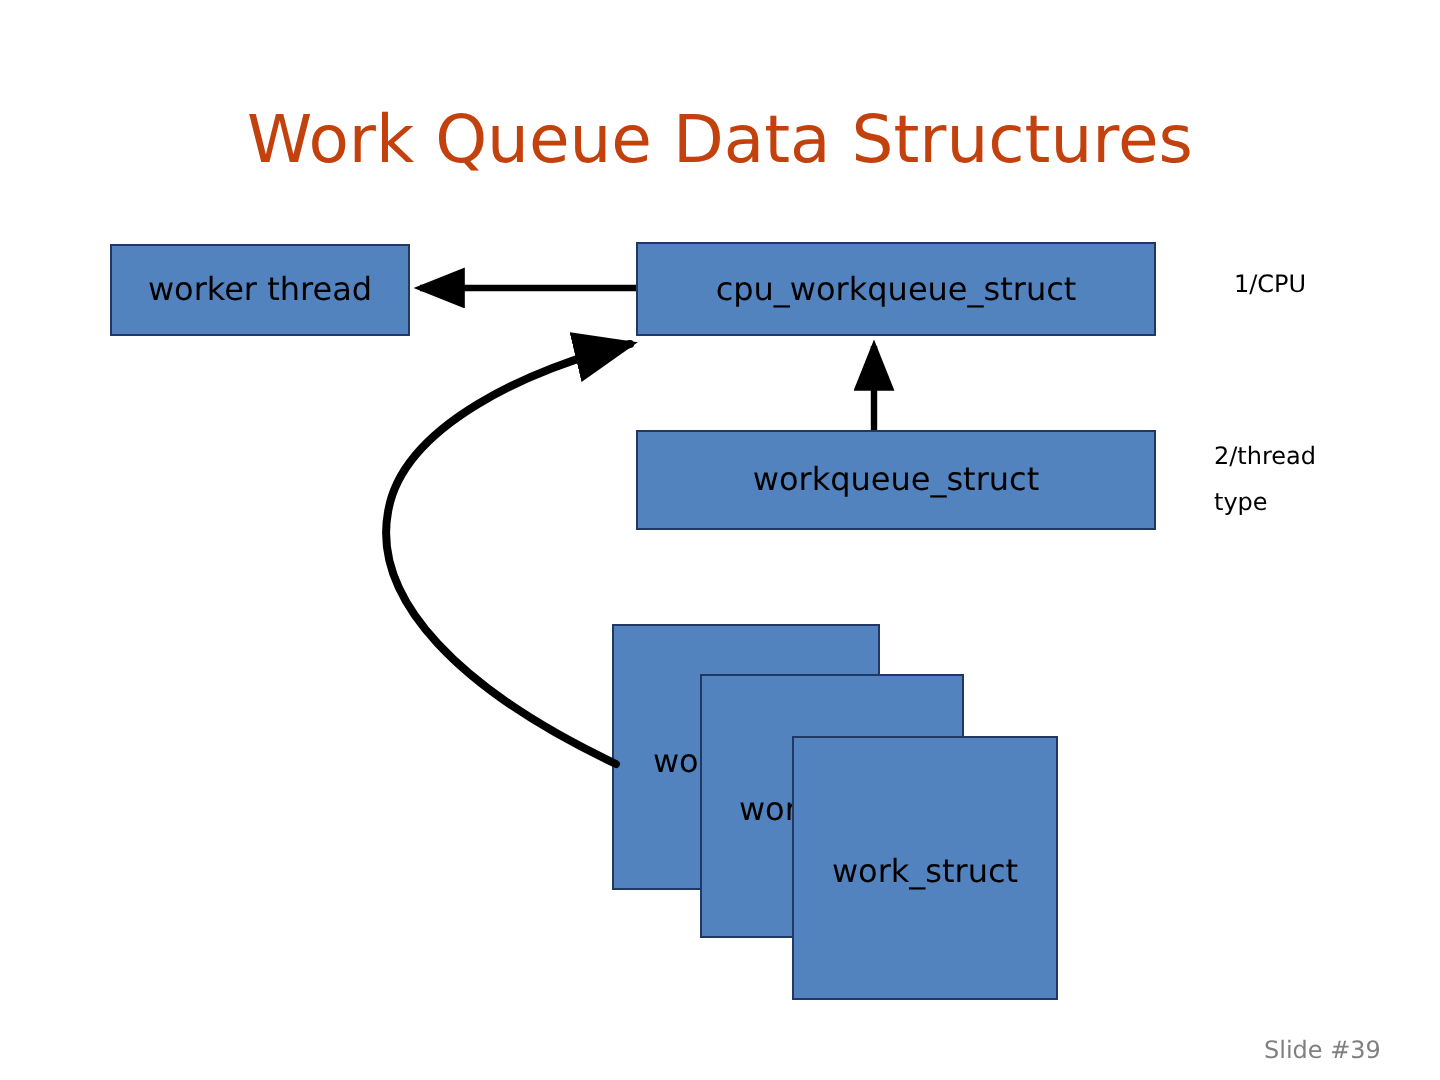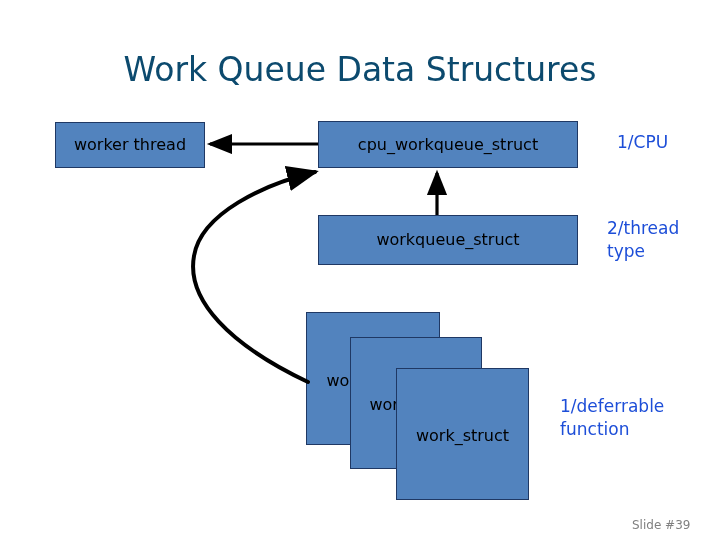--- a/index.html
+++ b/index.html
@@ -19,21 +19,21 @@
   
   .slide-title {
     position: absolute;
     left: 0;
     top: 50px;
     width: 720px;
     text-align: center;
     font-family: "DejaVu Sans", sans-serif;
     font-size: 33px;
     font-weight: 400;
-    color: #0c4a6e;
+    color: #c2410c;
     letter-spacing: 0px;
     line-height: 40px;
     white-space: nowrap;
   }
 
   
   .node {
     position: absolute;
     background: #5283BE;
     border: 1.5px solid #1F3864;
@@ -102,23 +102,23 @@
     left: 0; top: 0;
     width: 720px; height: 540px;
     z-index: 6;
     pointer-events: none;
   }
 
   
   .annotation {
     position: absolute;
     font-family: "DejaVu Sans", sans-serif;
-    font-size: 17px;
+    font-size: 12px;
     font-weight: 400;
-    color: #1d4ed8;
+    color: #000000;
     line-height: 23px;
     white-space: pre-line;
   }
   #label-1-cpu        { left: 617px; top: 131px; }
   #label-1-thread-type{ left: 607px; top: 217px; width: 105px; }
   #label-1-deferrable { left: 560px; top: 395px; width: 150px; }
 
   .slide-number {
     position: absolute;
     left: 632px; top: 508px;
@@ -172,18 +172,16 @@
     <line x1="437" y1="215" x2="437" y2="173" stroke="#000000" stroke-width="3.2" marker-end="url(#ah)"></line>
 
     <path d="M 308,382 C 230,345 186,300 194,256 C 201,213 265,184 315,172" fill="none" stroke="#000000" stroke-width="4" stroke-linecap="round" marker-end="url(#ah)"></path>
   </svg>
 
   <div class="annotation" id="label-1-cpu">1/CPU</div>
 
   <div class="annotation" id="label-1-thread-type">2/thread
 type</div>
 
-  <div class="annotation" id="label-1-deferrable">1/deferrable
-function</div>
 
   <div class="slide-number">Slide #39</div>
 
 </div>
 
 </body></html>

